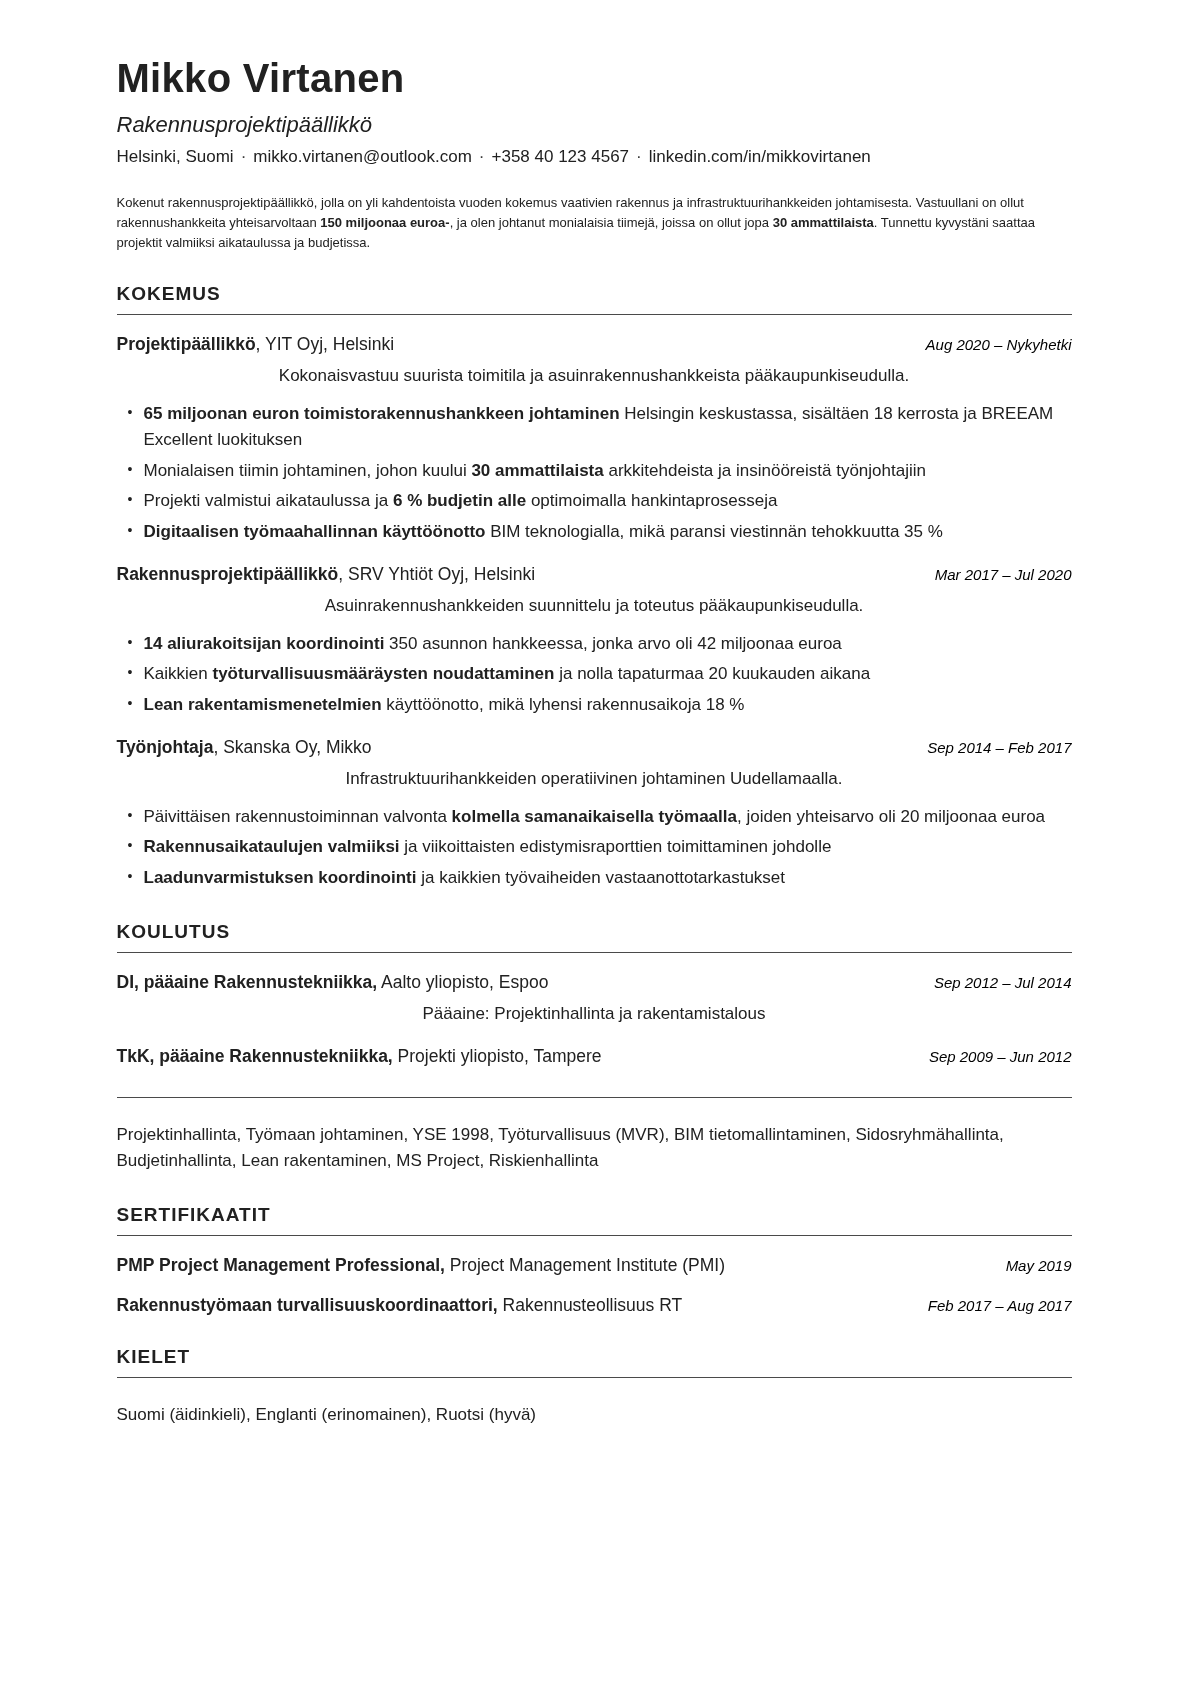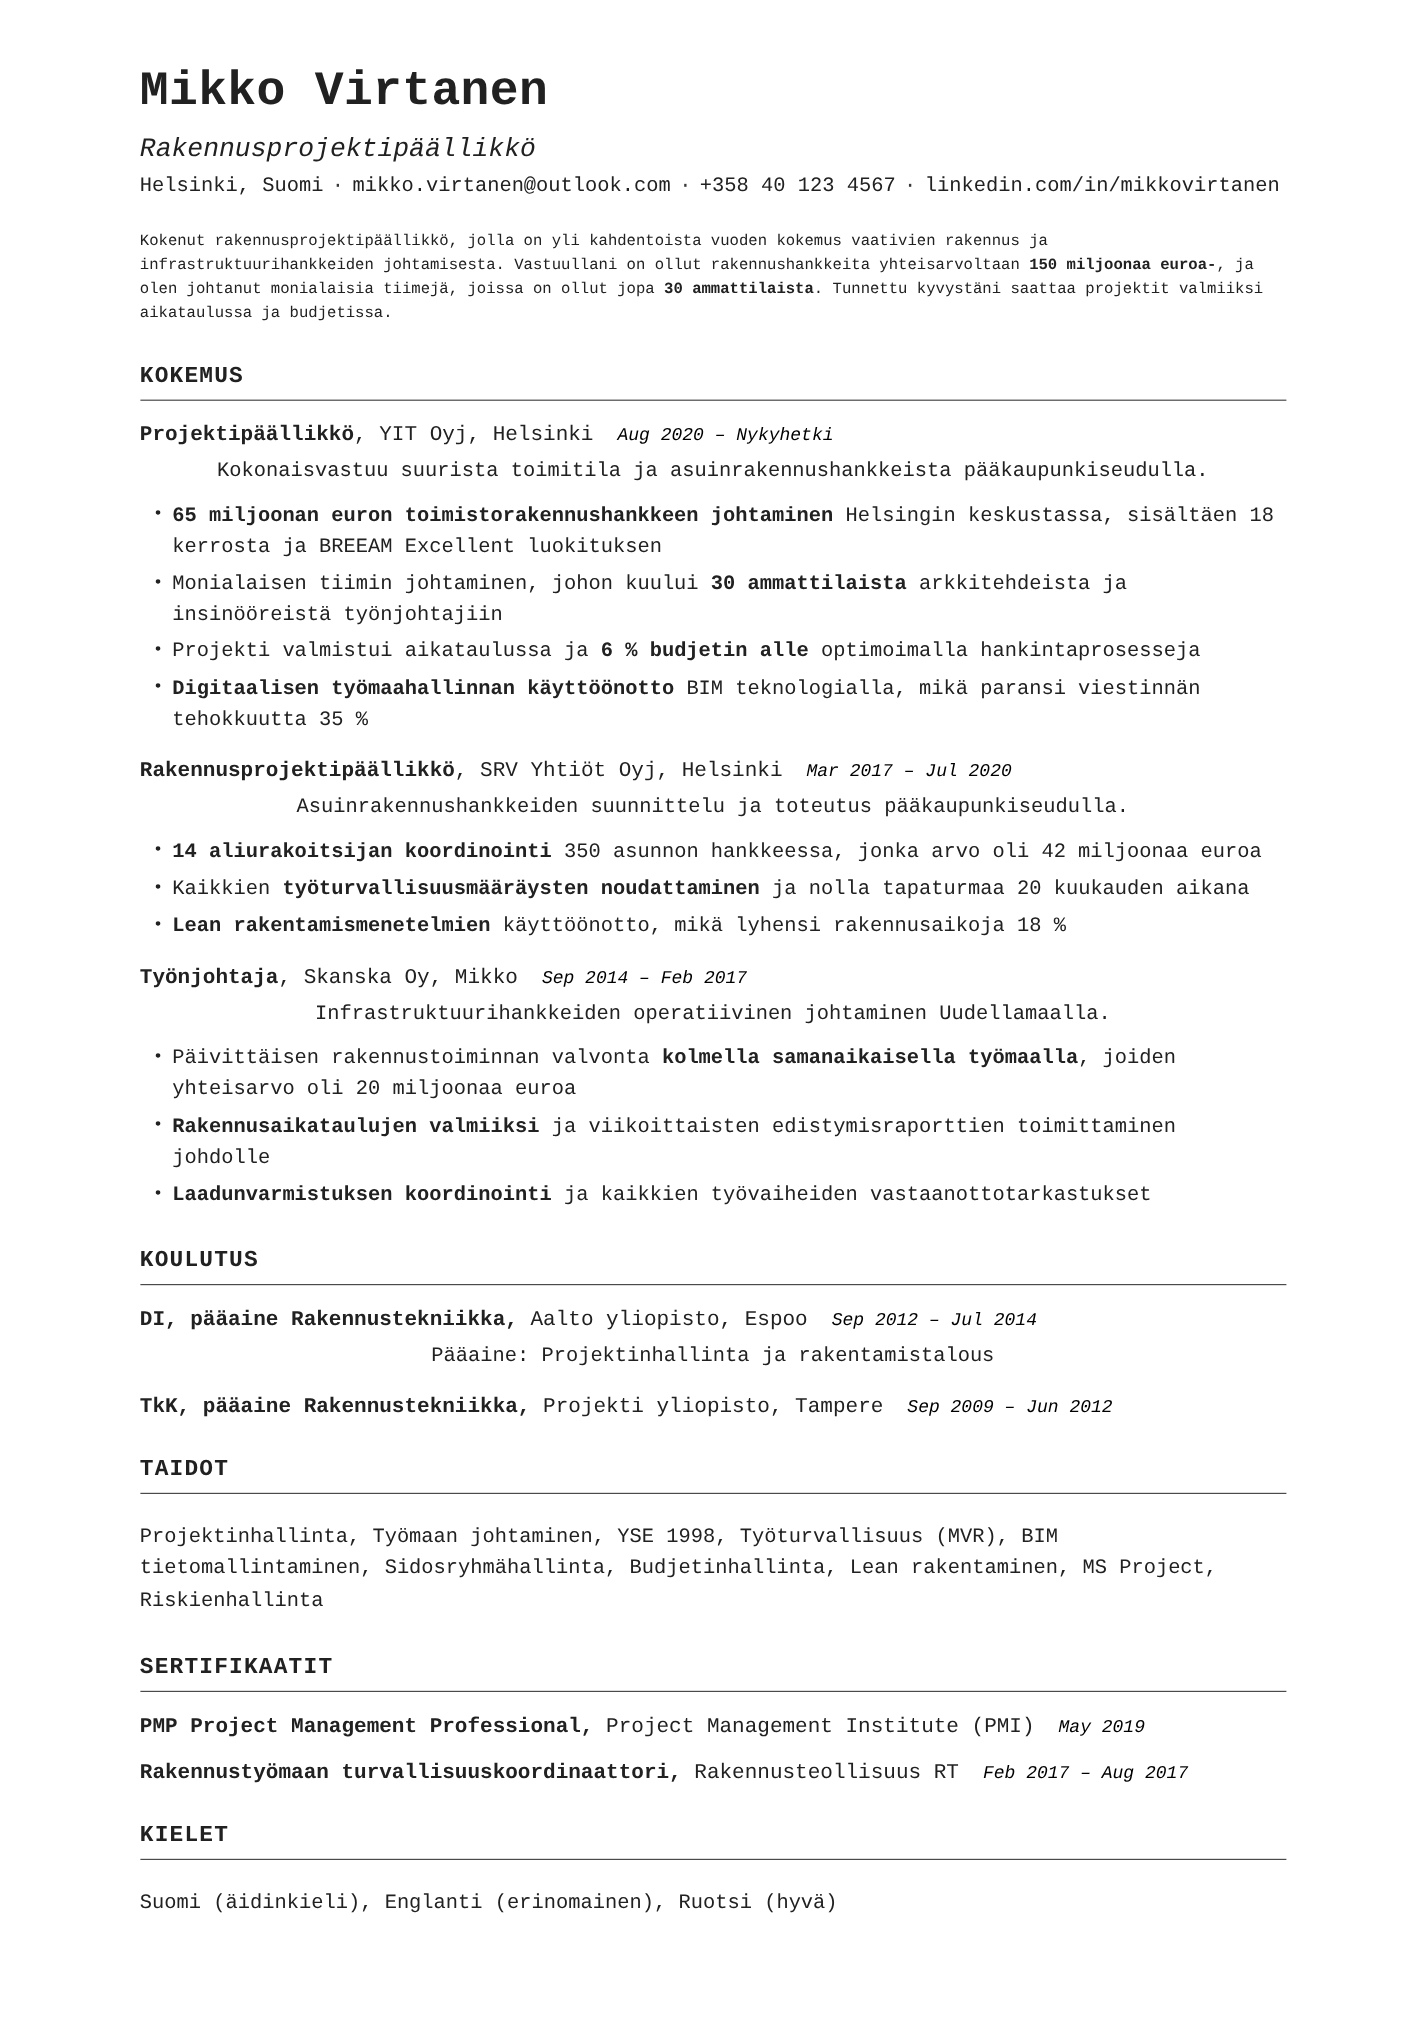--- a/index.html
+++ b/index.html
@@ -5,21 +5,21 @@
 <style>
   * { box-sizing: border-box; }
   html, body { margin: 0; padding: 0; background: #ffffff; }
   .page {
     width: 1079px;
     height: 1683px;
     margin: 0 auto;
     padding: 56px 63px 40px 61px;
     background: #ffffff;
     color: #212121;
-    font-family: Liberation Mono, monospace;
+    font-family: Liberation Sans, sans-serif;
     overflow: hidden;
   }
 
   
   .name {
     font-size: 40px;
     font-weight: 700;
     line-height: 1.1;
     margin: 0 0 12px 0;
     letter-spacing: 0.3px;
@@ -53,21 +53,21 @@
   .rule {
     border: none;
     border-top: 1.6px solid #4a4a4a;
     margin: 9px 0 0 0;
   }
 
   
   .entry { margin-top: 19px; }
   .entry-header {
     display: flex;
-    justify-content: flex-start;
+    justify-content: space-between;
     align-items: baseline;
     gap: 20px;
   }
   .entry-title { font-size: 17.5px; }
   .entry-title strong { font-weight: 700; }
   .entry-dates {
     font-size: 15px;
     font-style: italic;
     color: #000000;
     white-space: nowrap;
@@ -174,21 +174,20 @@
         <div class="entry">
           <div class="entry-header">
             <div class="entry-title"><strong>TkK, pääaine Rakennustekniikka,</strong><span> Projekti yliopisto, Tampere</span></div>
             <div class="entry-dates">Sep 2009 – Jun 2012</div>
           </div>
         </div>
       </div>
   </div>
 
   <div class="section">
-    <h2 class="section-heading">TAIDOT</h2>
     <hr class="rule">
     <p class="plain-text">Projektinhallinta, Työmaan johtaminen, YSE 1998, Työturvallisuus (MVR), BIM tietomallintaminen, Sidosryhmähallinta, Budjetinhallinta, Lean rakentaminen, MS Project, Riskienhallinta</p>
   </div>
 
   <div class="section">
     <h2 class="section-heading">SERTIFIKAATIT</h2>
     <hr class="rule">
     <div>
         <div class="entry">
           <div class="entry-header">

